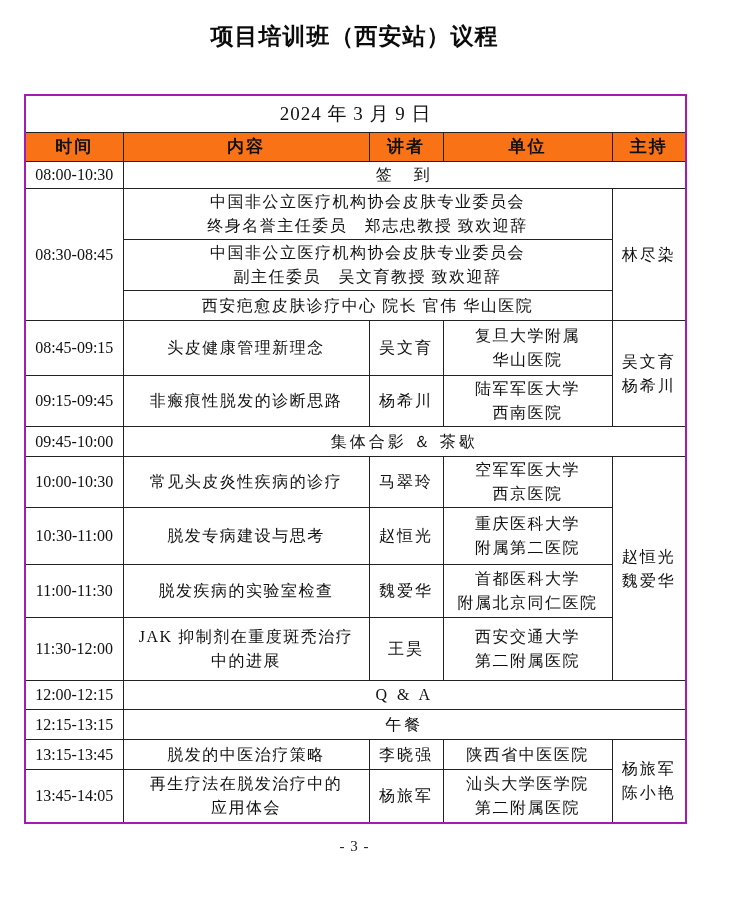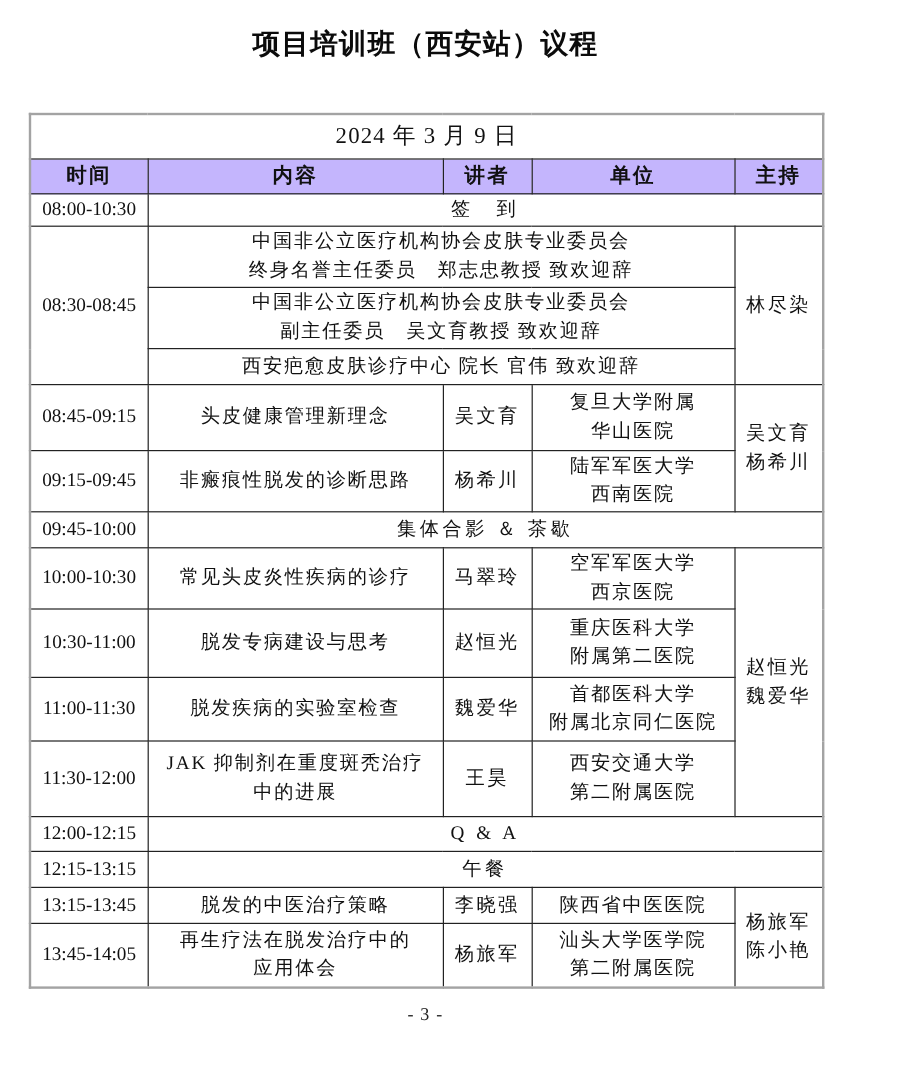--- a/index.html
+++ b/index.html
@@ -9,38 +9,38 @@
   }
   .page{position:relative;width:749px;height:908px;background:#fff;}
   .title{
     margin:22px 0 0 24px;width:661px;text-align:center;
     font-weight:bold;font-size:23px;line-height:30px;color:#0b0b0b;
     letter-spacing:1px;
   }
   .agenda-wrap{margin:42px 0 0 24px;width:661px;}
   table.agenda{
     border-collapse:collapse;table-layout:fixed;width:661px;
-    border:2px solid #a3a3a3;
+    border:2px solid #a21caf;
   }
   table.agenda td, table.agenda th{
     border:1px solid #222;
     text-align:center;vertical-align:middle;
     font-size:16px;line-height:1.5;
     white-space:pre-line;
     padding:1px 2px;
     font-weight:normal;
   }
   .c-time{width:98px;}
   .c-content{width:246px;}
   .c-speaker{width:74px;}
   .c-unit{width:169px;}
   .c-host{width:74px;}
   tr.r-date td{font-size:19px;letter-spacing:1px;height:34px;}
   tr.r-head th{
-    background:#c4b5fd;font-weight:bold;font-size:17px;
+    background:#f97316;font-weight:bold;font-size:17px;
     letter-spacing:2px;height:26px;
   }
   td.time-cell{font-size:15px;letter-spacing:0;}
   td.topic-cell, td.unit-cell{letter-spacing:1.5px;}
   td.speaker-cell{letter-spacing:2px;}
   td.host-cell{letter-spacing:2px;line-height:1.8;}
   td.span-cell{letter-spacing:3px;font-size:16.5px;}
   tr.r-signin{height:27px;}
   tr.r-w1{height:50px;} tr.r-w2{height:50px;} tr.r-w3{height:30px;}
   tr.r-t1{height:55px;} tr.r-t2{height:50px;}
@@ -92,21 +92,21 @@
           <td class="time-cell" rowspan="3">08:30-08:45</td>
           <td colspan="3" class="topic-cell">中国非公立医疗机构协会皮肤专业委员会
 终身名誉主任委员　郑志忠教授 致欢迎辞</td>
           <td class="host-cell" rowspan="3">林尽染</td>
         </tr>
         <tr class="r-w2">
           <td colspan="3" class="topic-cell">中国非公立医疗机构协会皮肤专业委员会
 副主任委员　吴文育教授 致欢迎辞</td>
         </tr>
         <tr class="r-w3">
-          <td colspan="3" class="topic-cell">西安疤愈皮肤诊疗中心 院长 官伟 致欢迎辞</td>
+          <td colspan="3" class="topic-cell">西安疤愈皮肤诊疗中心 院长 官伟 华山医院</td>
         </tr>
 
         <tr class="r-t1">
           <td class="time-cell">08:45-09:15</td>
           <td class="topic-cell">头皮健康管理新理念</td>
           <td class="speaker-cell">吴文育</td>
           <td class="unit-cell">复旦大学附属
 华山医院</td>
           <td class="host-cell" rowspan="2">吴文育
 杨希川</td>

